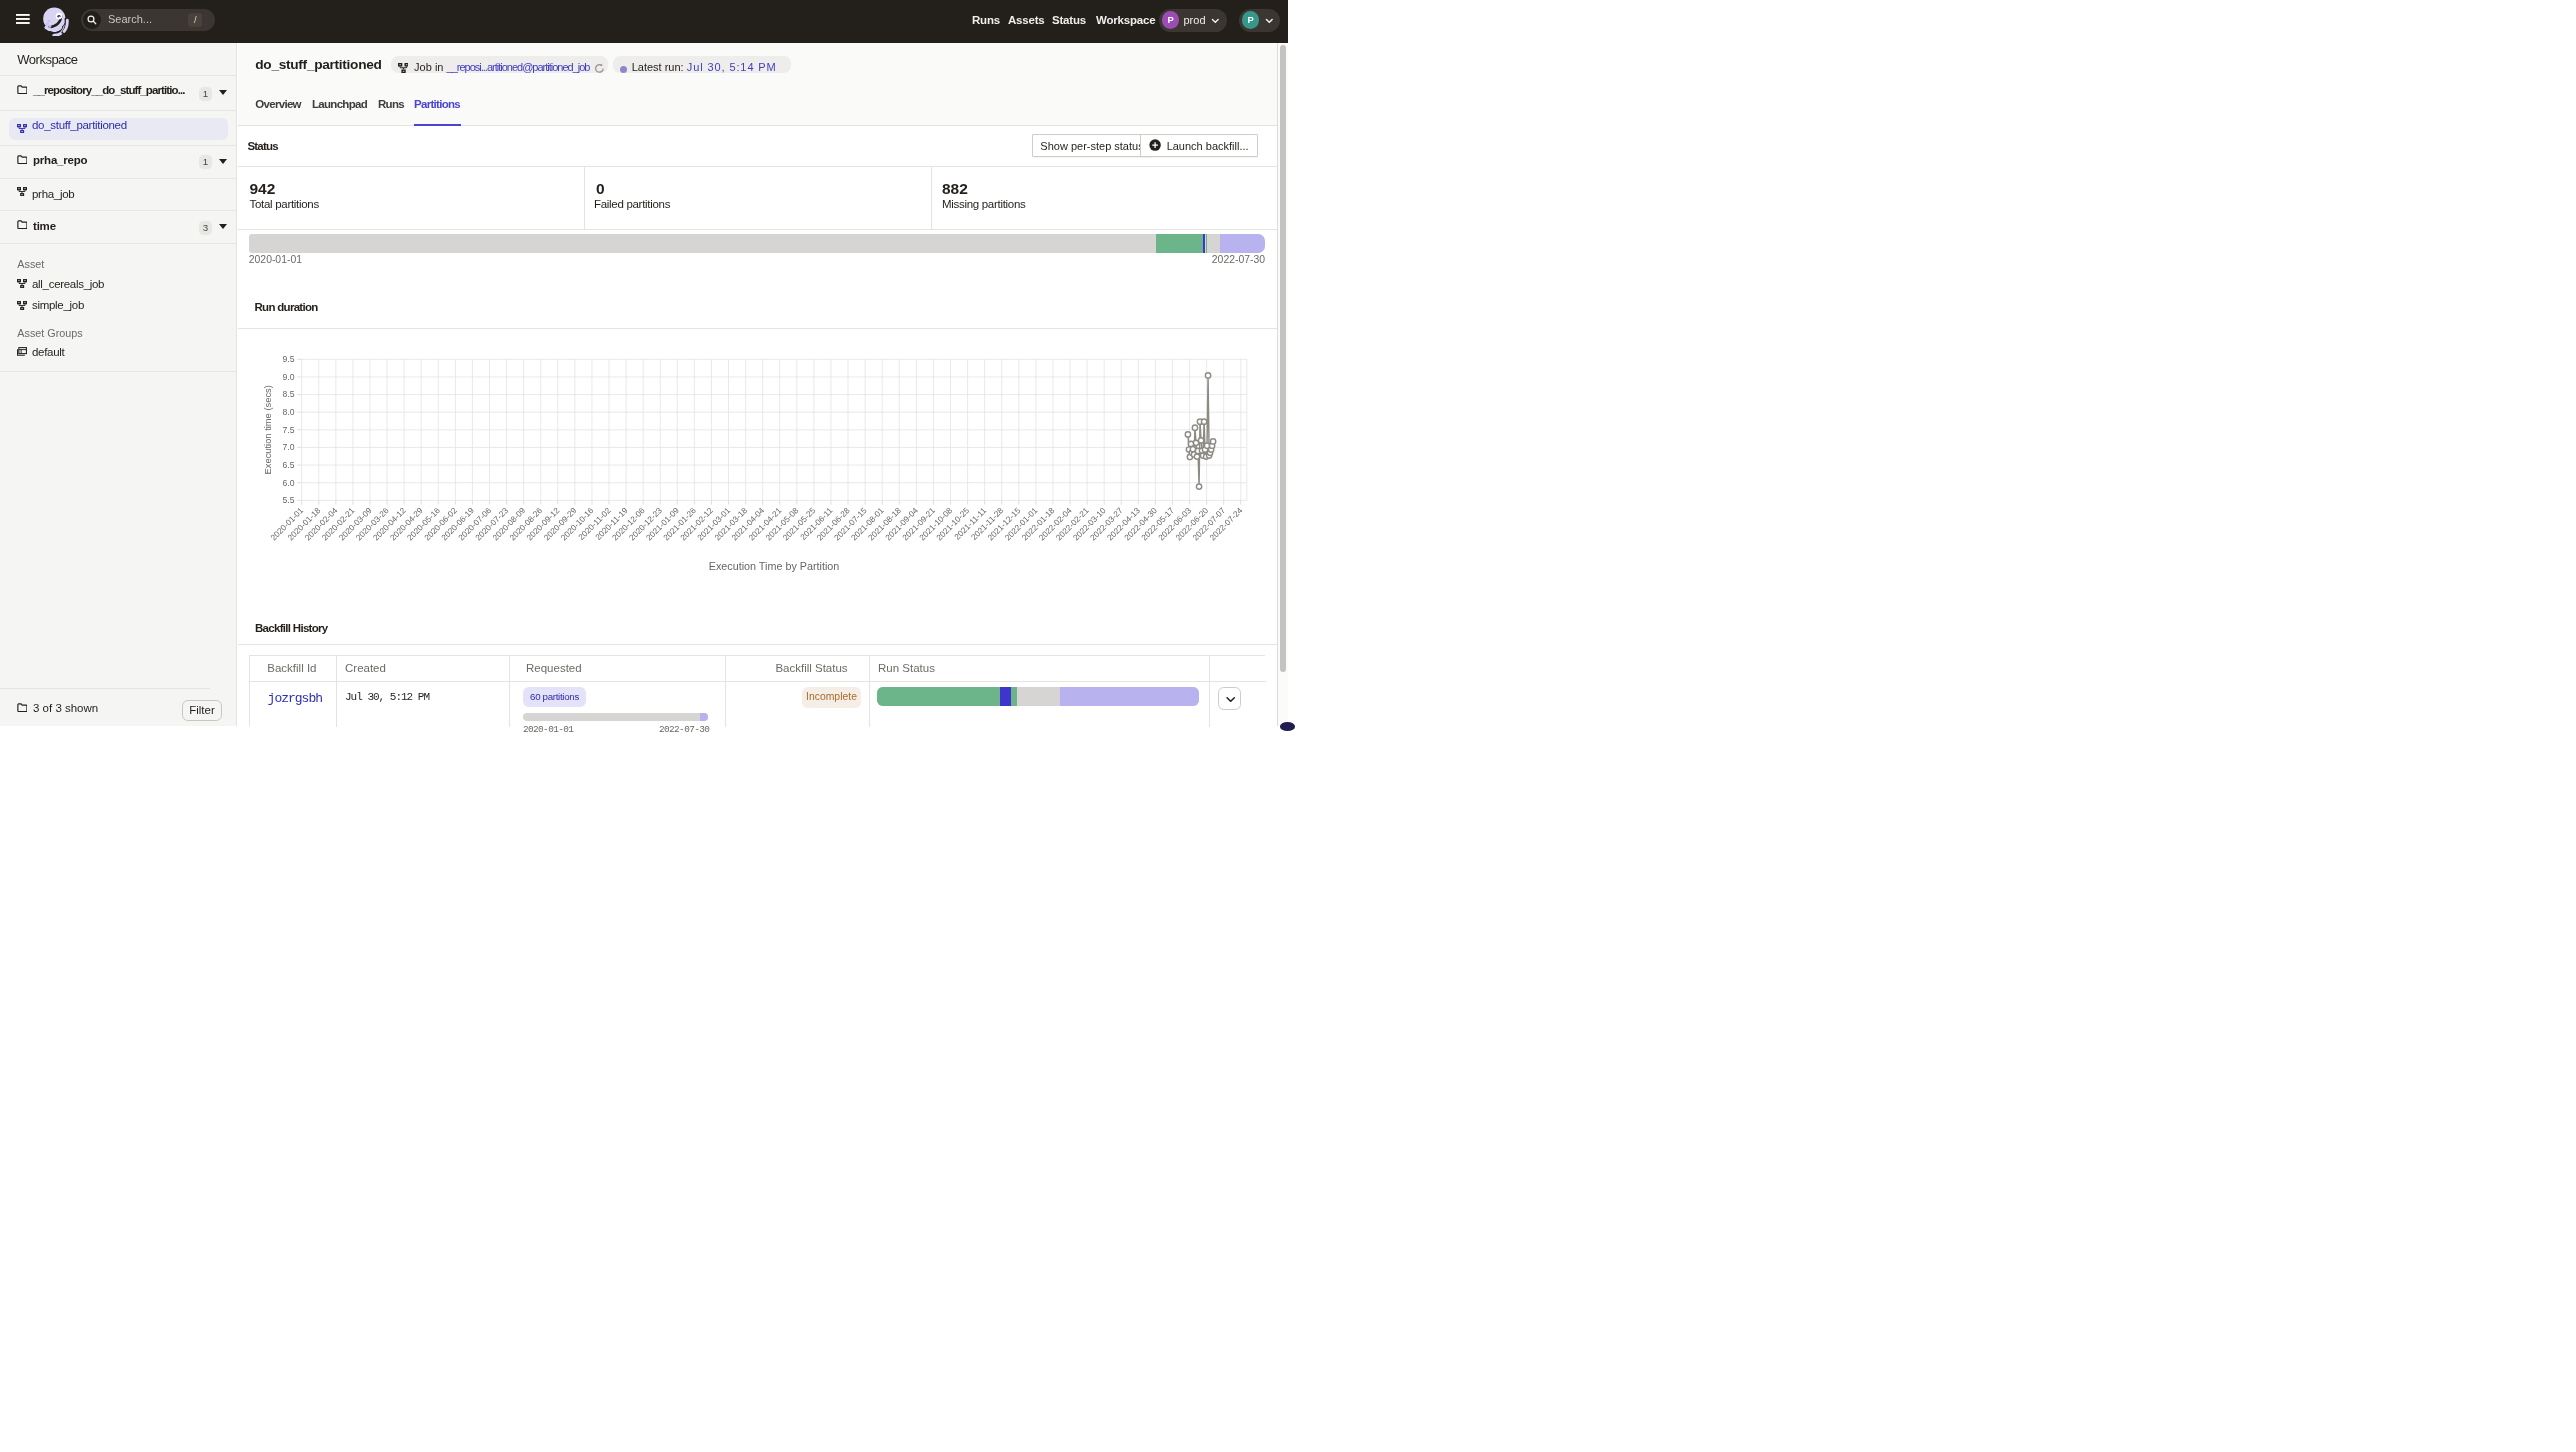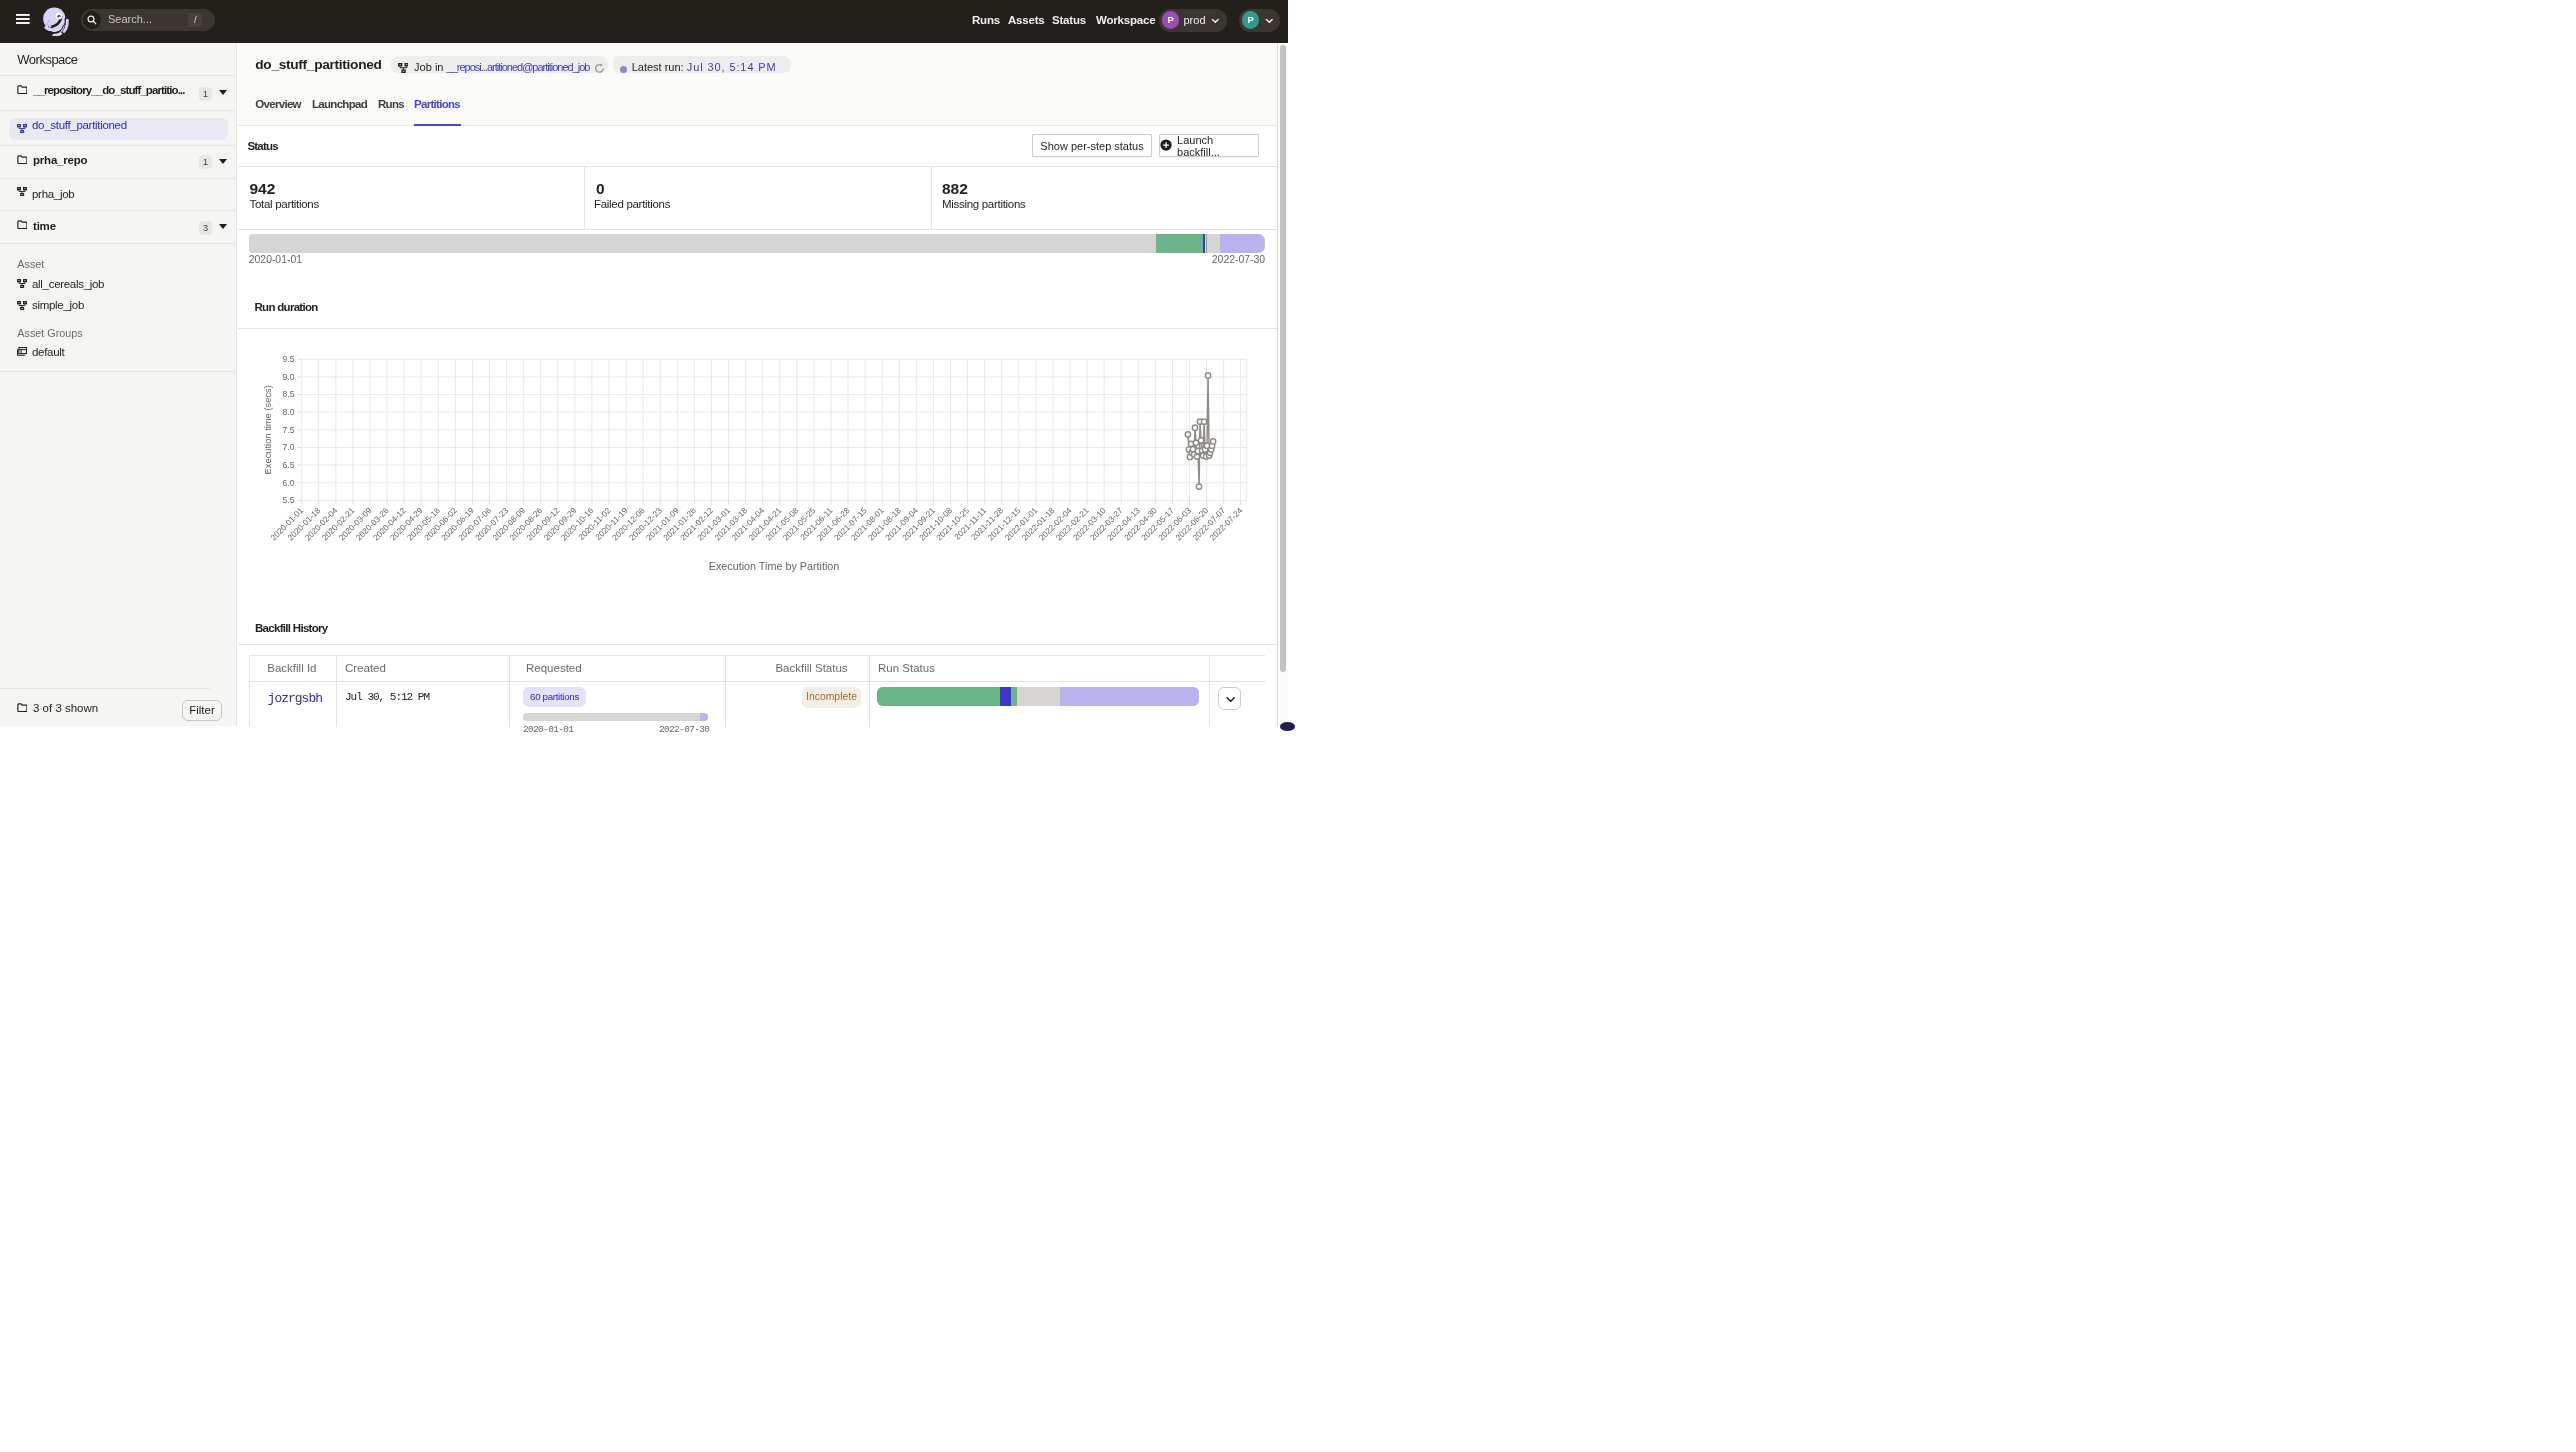--- a/index.html
+++ b/index.html
@@ -227,21 +227,21 @@
       <span style="color:#403dc3;letter-spacing:0.9px">Jul 30, 5:14 PM</span>
   </div>
   <span class="tab" style="left:17.3px">Overview</span>
   <span class="tab" style="left:74px">Launchpad</span>
   <span class="tab" style="left:140px">Runs</span>
   <span class="tab" style="left:176px;color:#4a45d2">Partitions</span>
   <div class="abs" style="left:176px;top:81px;width:47px;height:2.2px;background:#4a45d2"></div>
 
   <span class="abs" style="left:9.4px;top:97px;font-size:11.5px;font-weight:700;letter-spacing:-0.8px">Status</span>
   <div class="btn" style="left:794px;width:120px">Show per-step status</div>
-  <div class="btn" style="left:921px;width:100px">
+  <div class="btn" style="left:902px;width:118px">
     <svg style="margin-right:5px" width="12.2" height="12.2" viewBox="0 0 17 17">
       <circle cx="8.5" cy="8.5" r="8" fill="#231f1b"></circle>
       <path d="M8.5,4.5 v8 M4.5,8.5 h8" stroke="#fff" stroke-width="1.8"></path>
     </svg>Launch backfill...
   </div>
   <div class="abs" style="left:0;top:123px;width:1039px;border-top:0.7px solid #e6e4e1"></div>
 
   <span class="statnum" style="left:11.5px">942</span>
   <span class="statlab" style="left:11.5px">Total partitions</span>
   <span class="statnum" style="left:358px">0</span>

